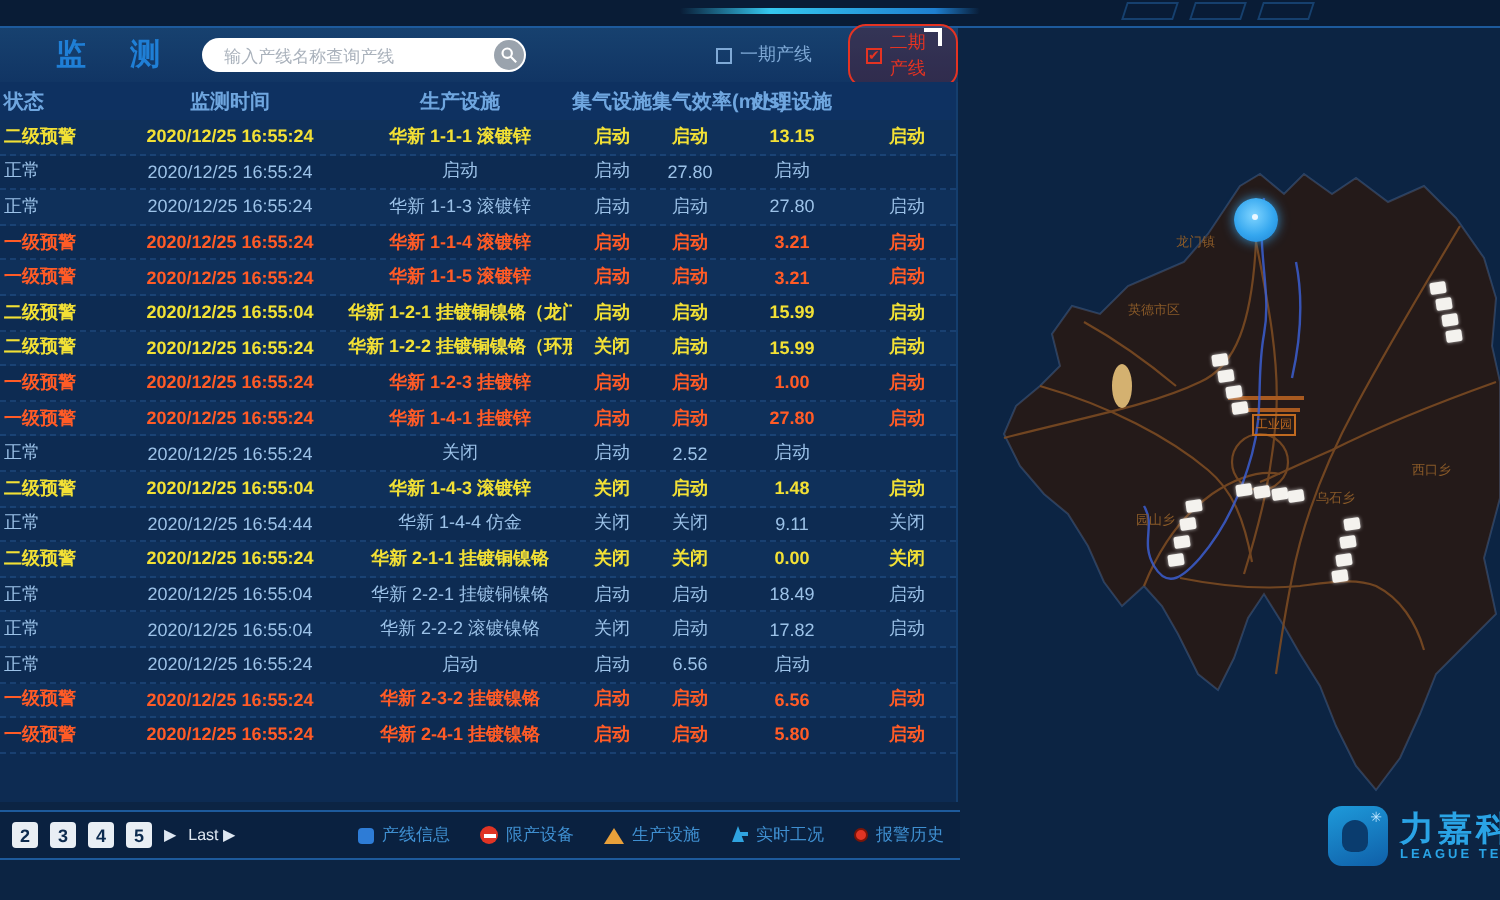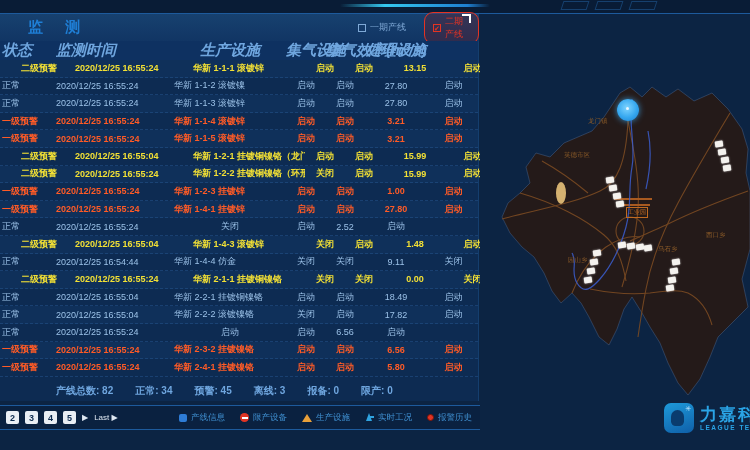--- a/index.html
+++ b/index.html
@@ -26,29 +26,29 @@
   .phase1{position:absolute;left:358px;display:flex;align-items:center;gap:4px;color:#7fa9d6;font-size:9px;}
   .checkbox{width:8px;height:8px;border:1px solid #7fa9d6;background:transparent;}
   .phase2-btn{position:absolute;left:424px;display:flex;align-items:center;gap:4px;color:#e53322;font-size:9px;
     border:1px solid #e53322;border-radius:9px;background:rgba(130,20,20,.28);padding:2px 8px;}
   .phase2-btn .checkbox{border-color:#e53322;color:#e53322;font-size:7px;line-height:7px;text-align:center;}
   .corner-mark{position:absolute;left:462px;top:0px;width:9px;height:9px;border-top:2px solid #fff;border-right:2px solid #fff;}
 
   
   .table-panel{position:absolute;left:0;top:41px;width:479px;height:360px;background:#0d2b52;border-right:1px solid #143e6e;}
   .thead,.trow{display:grid;grid-template-columns:56px 118px 112px 40px 38px 64px 51px;align-items:center;}
-  .thead{height:19px;background:#0e3161;color:#6fa6df;font-size:15px;font-weight:bold;font-style:italic;}
+  .thead{height:19px;background:#0e3161;color:#6fa6df;font-size:10px;font-weight:bold;}
   .trow{height:17.6px;font-size:9px;border-bottom:1px dashed rgba(40,90,150,.45);cursor:pointer;}
   .trow:nth-child(odd){background:rgba(22,62,112,.28);}
   .c0{padding-left:2px;white-space:nowrap;overflow:hidden;}
-  .c1,.c2{text-align:left;white-space:nowrap;overflow:hidden;}
+  .c1,.c2{text-align:center;white-space:nowrap;overflow:hidden;}
   .c3,.c4,.c5,.c6{text-align:center;white-space:nowrap;}
   .thead .c2{text-align:center;}
   .level-normal{color:#9cc2e8;}
-  .level-warn2{color:#f2e035;font-weight:bold;padding-left:19px;}
+  .level-warn2{color:#f2e035;font-weight:bold;}
   .level-warn1{color:#ff5b26;font-weight:bold;}
 
   
   .summary-row{position:absolute;left:0;top:382px;width:479px;height:18px;display:flex;align-items:center;
     gap:22px;padding-left:56px;color:#6fa6df;font-size:10px;font-weight:bold;}
   .summary-item{white-space:nowrap;}
 
   
   .bottom-bar{position:absolute;left:0;top:405px;width:485px;height:25px;background:#0a2140;
     border:1px solid #1d5a9c;border-left:none;display:flex;align-items:center;}
@@ -98,20 +98,29 @@
 
   <div class="top-strip">
     <div class="cyan-line"></div>
     <div class="deco-rect" style="left:562px"></div>
     <div class="deco-rect" style="left:596px"></div>
     <div class="deco-rect" style="left:630px"></div>
   </div>
 
   <div class="header-band">
     <div class="page-title">监  测</div>
+    <div class="search-wrap">
+      <input class="search-input" placeholder="输入产线名称查询产线" style="">
+      <div class="search-btn">
+        <svg width="9" height="9" viewBox="0 0 10 10">
+            <circle cx="4" cy="4" r="2.6" fill="none" stroke="#fff" stroke-width="1.2"></circle>
+            <line x1="6" y1="6" x2="9" y2="9" stroke="#fff" stroke-width="1.2"></line>
+          </svg>
+      </div>
+    </div>
     <div class="phase1">
       <span class="checkbox"></span>
       <span>一期产线</span>
     </div>
     <div class="phase2-btn">
       <span class="checkbox">✔</span>
       <span>二期产线</span>
     </div>
     <div class="corner-mark"></div>
   </div>
@@ -131,21 +140,20 @@
           <div class="c1">2020/12/25 16:55:24</div>
           <div class="c2">华新 1-1-1 滚镀锌</div>
           <div class="c3">启动</div>
           <div class="c4">启动</div>
           <div class="c5">13.15</div>
           <div class="c6">启动</div>
         </div>
         <div class="trow level-normal">
           <div class="c0">正常</div>
           <div class="c1">2020/12/25 16:55:24</div>
-          <div class="c2">华新 1-1-2 滚镀镍</div>
           <div class="c3">启动</div>
           <div class="c4">启动</div>
           <div class="c5">27.80</div>
           <div class="c6">启动</div>
         </div>
         <div class="trow level-normal">
           <div class="c0">正常</div>
           <div class="c1">2020/12/25 16:55:24</div>
           <div class="c2">华新 1-1-3 滚镀锌</div>
           <div class="c3">启动</div>
@@ -282,28 +290,20 @@
           <div class="c1">2020/12/25 16:55:24</div>
           <div class="c2">华新 2-4-1 挂镀镍铬</div>
           <div class="c3">启动</div>
           <div class="c4">启动</div>
           <div class="c5">5.80</div>
           <div class="c6">启动</div>
         </div>
       </div>
   </div>
 
-  <div class="summary-row" id="summary-row">
-      <span class="summary-item">产线总数: 82</span>
-      <span class="summary-item">正常: 34</span>
-      <span class="summary-item">预警: 45</span>
-      <span class="summary-item">离线: 3</span>
-      <span class="summary-item">报备: 0</span>
-      <span class="summary-item">限产: 0</span>
-    </div>
 
   <div class="bottom-bar">
     <div class="pagination" id="pagination">
         <div class="page-btn">2</div>
         <div class="page-btn">3</div>
         <div class="page-btn">4</div>
         <div class="page-btn">5</div>
         <span class="page-next">▶</span>
         <span class="page-last">Last ▶</span>
       </div>

